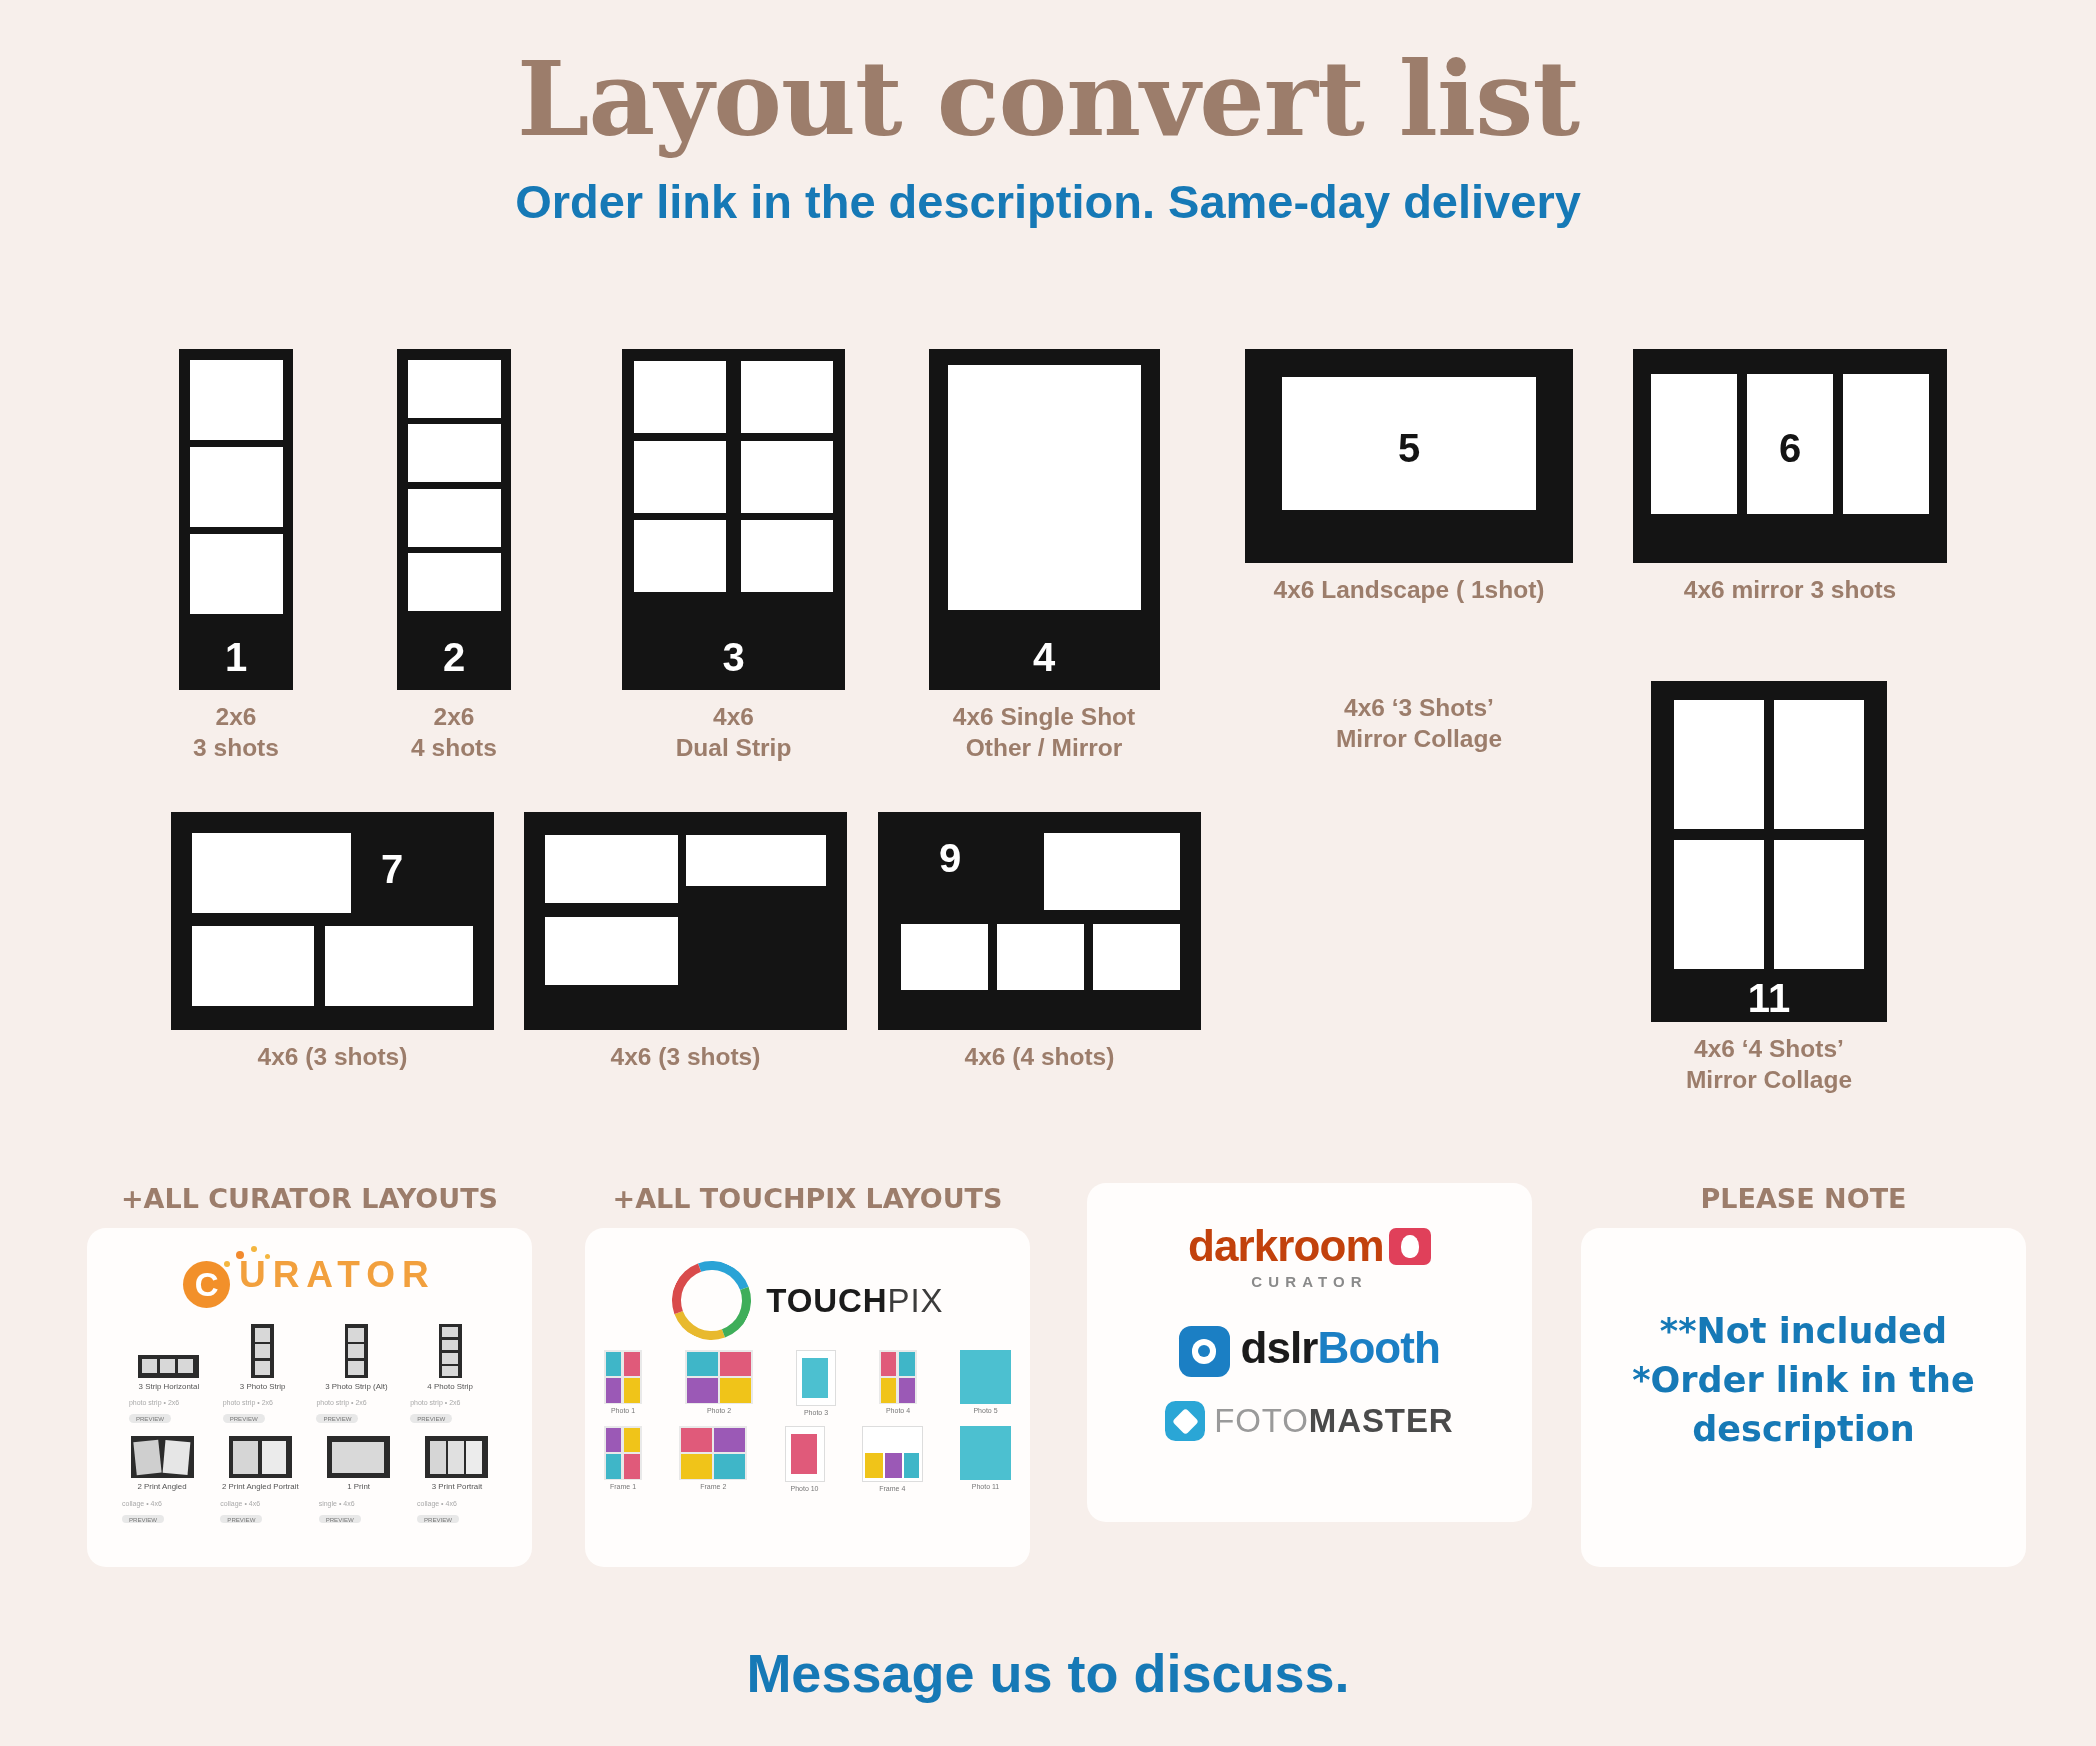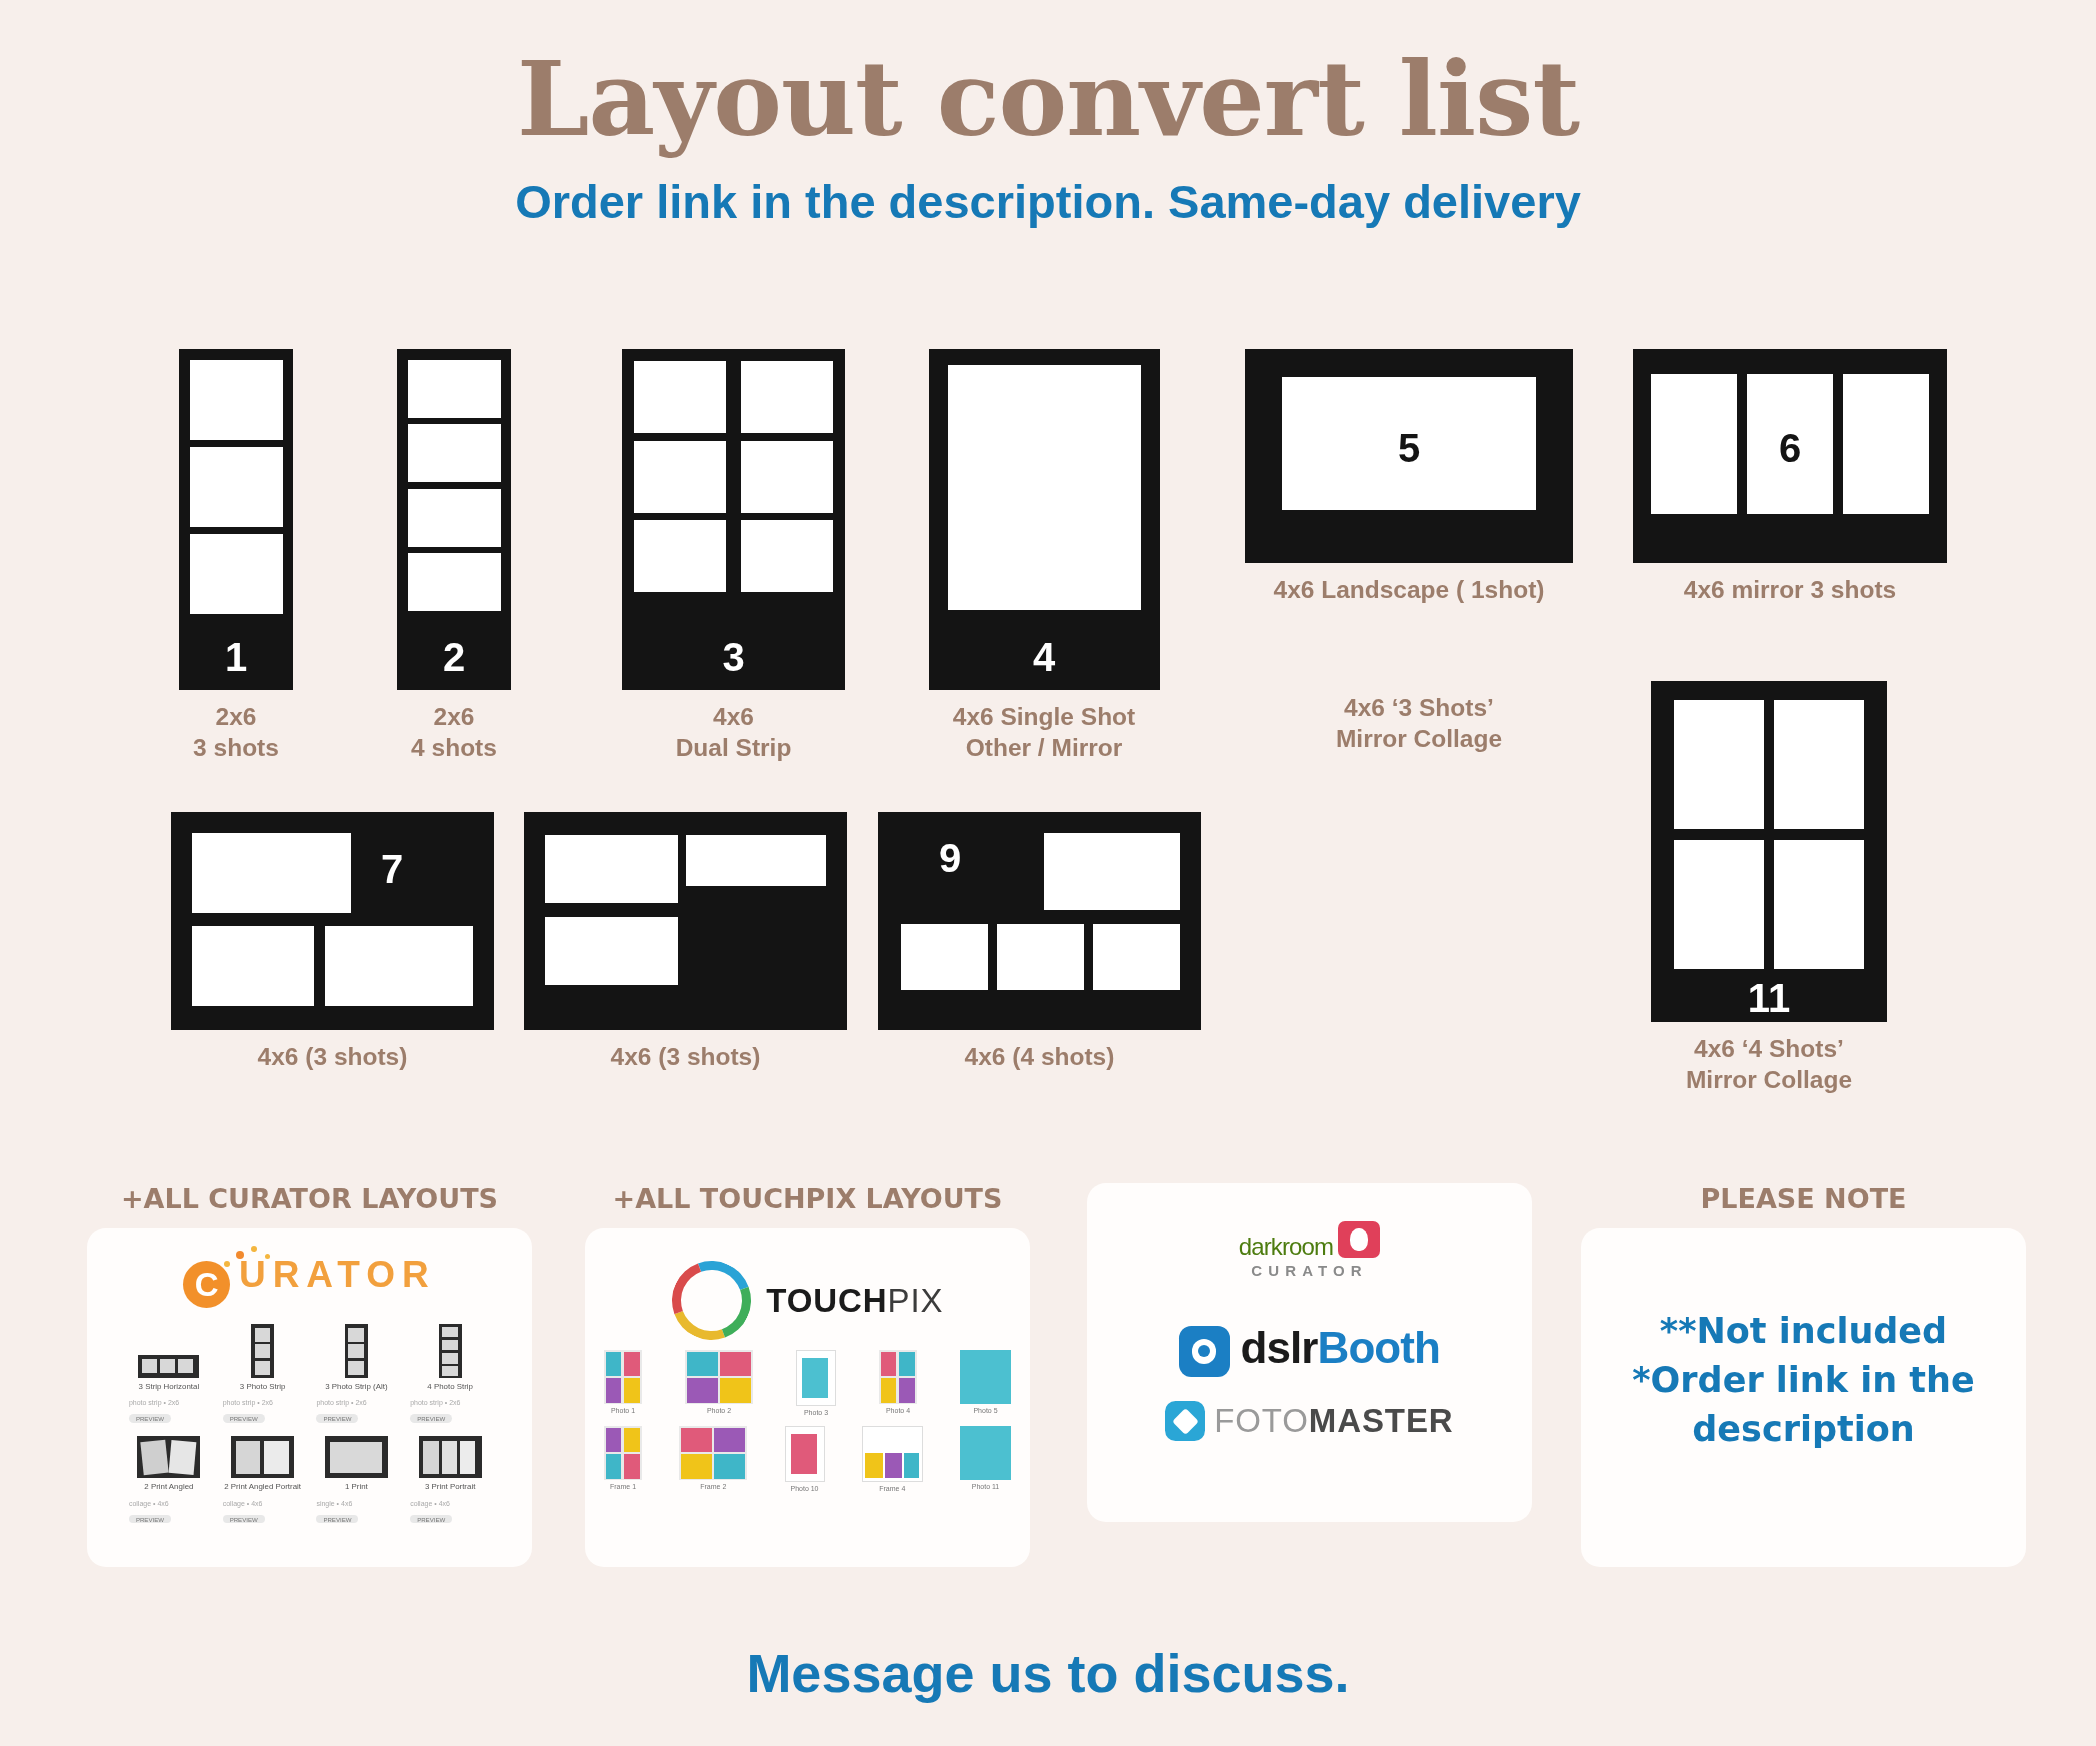--- a/index.html
+++ b/index.html
@@ -155,21 +155,21 @@
   .tp-text span { font-weight:normal; color:#3c3c3c; }
   .tp-grid { position:absolute; top:122px; left:19px; right:19px; }
   .tp-row { display:flex; justify-content:space-between; margin-bottom:7px; }
   .tp-item { text-align:center; }
   .tp-thumb { position:relative; overflow:hidden; background:#e9e9e9; }
   .tp-thumb i { position:absolute; display:block; }
   .tp-lab { font-size:7px; color:#777; margin-top:2.6px; }
 
   
   .dr { position:absolute; top:38px; left:0; width:100%; text-align:center; }
-  .dr-name { font-size:24px; font-weight:normal; color:#4d7c0f; letter-spacing:-0.9px; }
+  .dr-name { font-size:44px; font-weight:bold; color:#c2410c; letter-spacing:-0.9px; }
   .dr-sub { font-size:15px; letter-spacing:6.1px; color:#8a8a8a; font-weight:bold; margin-top:1.7px;}
   .dr-badge {
     display:inline-block; width:42px; height:37px; border-radius:7px; background:#e0405a;
     position:relative; vertical-align:-3.5px; margin-left:5.2px;
   }
   .dr-badge:after{
     content:""; position:absolute; left:12.2px; top:7px; width:17.5px; height:23px; border-radius:50% 50% 45% 45%;
     background:#fff;
   }
   .dslr { position:absolute; top:140px; left:0; width:100%; text-align:center; }
@@ -375,21 +375,21 @@
                   <i style="left:3.5px;top:15.7px;width:15.7px;height:10.5px;"></i>
                   <i style="left:3.5px;top:29px;width:15.7px;height:10.5px;"></i>
                   <i style="left:3.5px;top:42px;width:15.7px;height:9.6px;"></i>
               </div>
               <div class="mini-cap">4 Photo Strip</div>
               <small class="mini-cap" style="color:#aaa;font-size:7px;">photo strip • 2x6</small>
               <div class="mini-badge">PREVIEW</div>
             </div>
           </div>
 
-          <div class="mini-row" style="margin-top:12.2px;">
+          <div class="mini-row" style="margin-top:12.2px;justify-content:space-between;">
             <div style="width:80px;">
               <div class="mini-strip" style="width:63px;height:42px;margin:0 auto;">
                 <i style="left:4.4px;top:4.4px;width:24.5px;height:33px;background:#cfcfcf;transform:rotate(-6deg);"></i>
                 <i style="left:33px;top:4.4px;width:24.5px;height:33px;background:#e6e6e6;transform:rotate(5deg);"></i>
               </div>
               <div class="mini-cap">2 Print Angled</div>
               <small class="mini-cap" style="color:#aaa;font-size:7px;">collage • 4x6</small>
               <div class="mini-badge">PREVIEW</div>
             </div>
             <div style="width:80px;">

